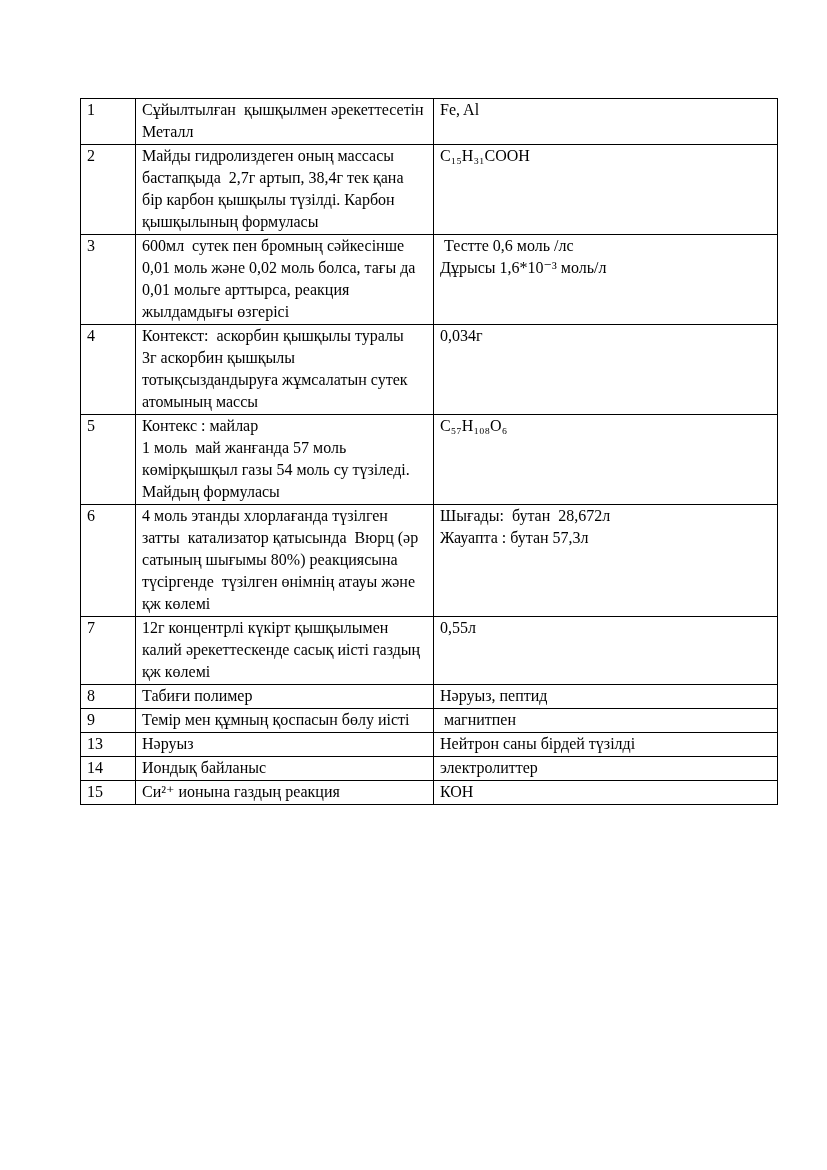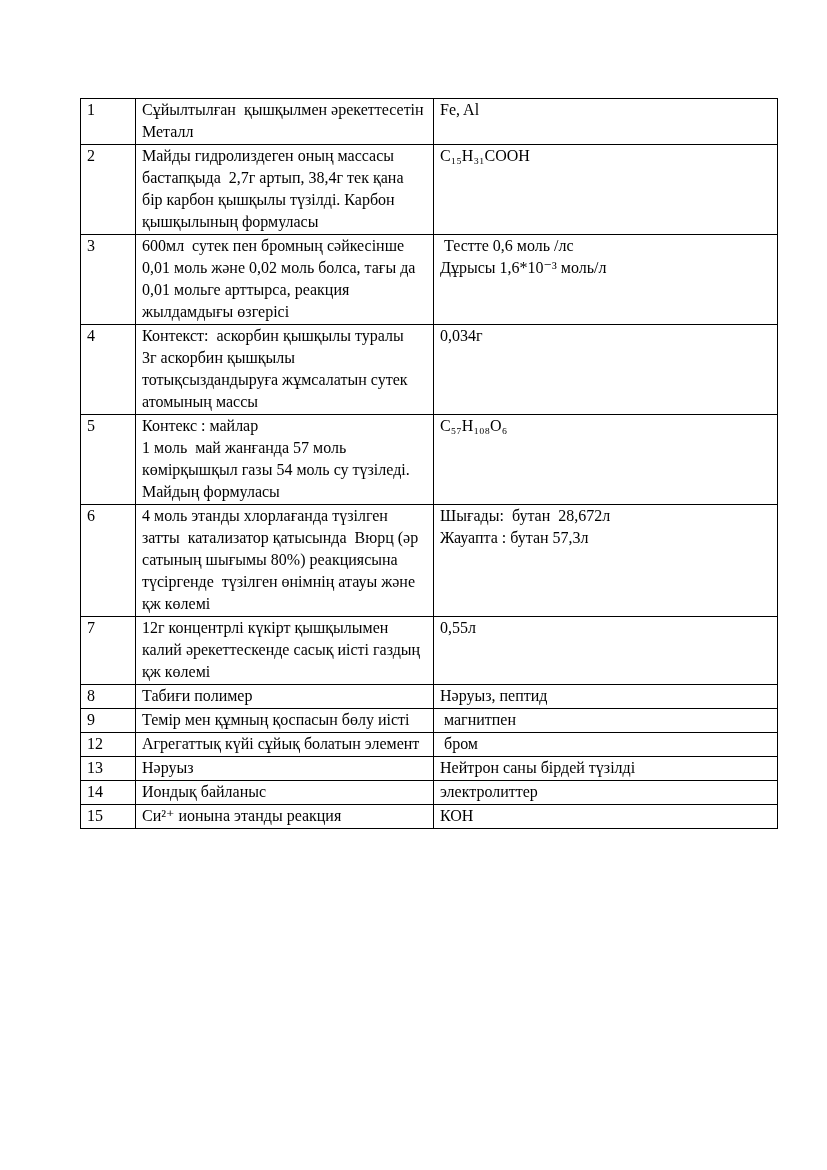--- a/index.html
+++ b/index.html
@@ -106,34 +106,29 @@
     <td class="col-num">8</td>
     <td class="col-question">Табиғи полимер</td>
     <td class="col-answer">Нәруыз, пептид</td>
   </tr>
         <tr>
     <td class="col-num">9</td>
     <td class="col-question">Темір мен құмның қоспасын бөлу иісті</td>
     <td class="col-answer"> магнитпен</td>
   </tr>
         <tr>
-    <td class="col-num">12</td>
-    <td class="col-question">Агрегаттық күйі сұйық болатын элемент</td>
-    <td class="col-answer"> бром</td>
-  </tr>
-        <tr>
     <td class="col-num">13</td>
     <td class="col-question">Нәруыз</td>
     <td class="col-answer">Нейтрон саны бірдей түзілді</td>
   </tr>
         <tr>
     <td class="col-num">14</td>
     <td class="col-question">Иондық байланыс</td>
     <td class="col-answer">электролиттер</td>
   </tr>
         <tr>
     <td class="col-num">15</td>
-    <td class="col-question">Си²⁺ ионына этанды реакция</td>
+    <td class="col-question">Си²⁺ ионына газдың реакция</td>
     <td class="col-answer">КОН</td>
   </tr>
       </tbody>
   </table>
 </div>
 
 </body></html>

